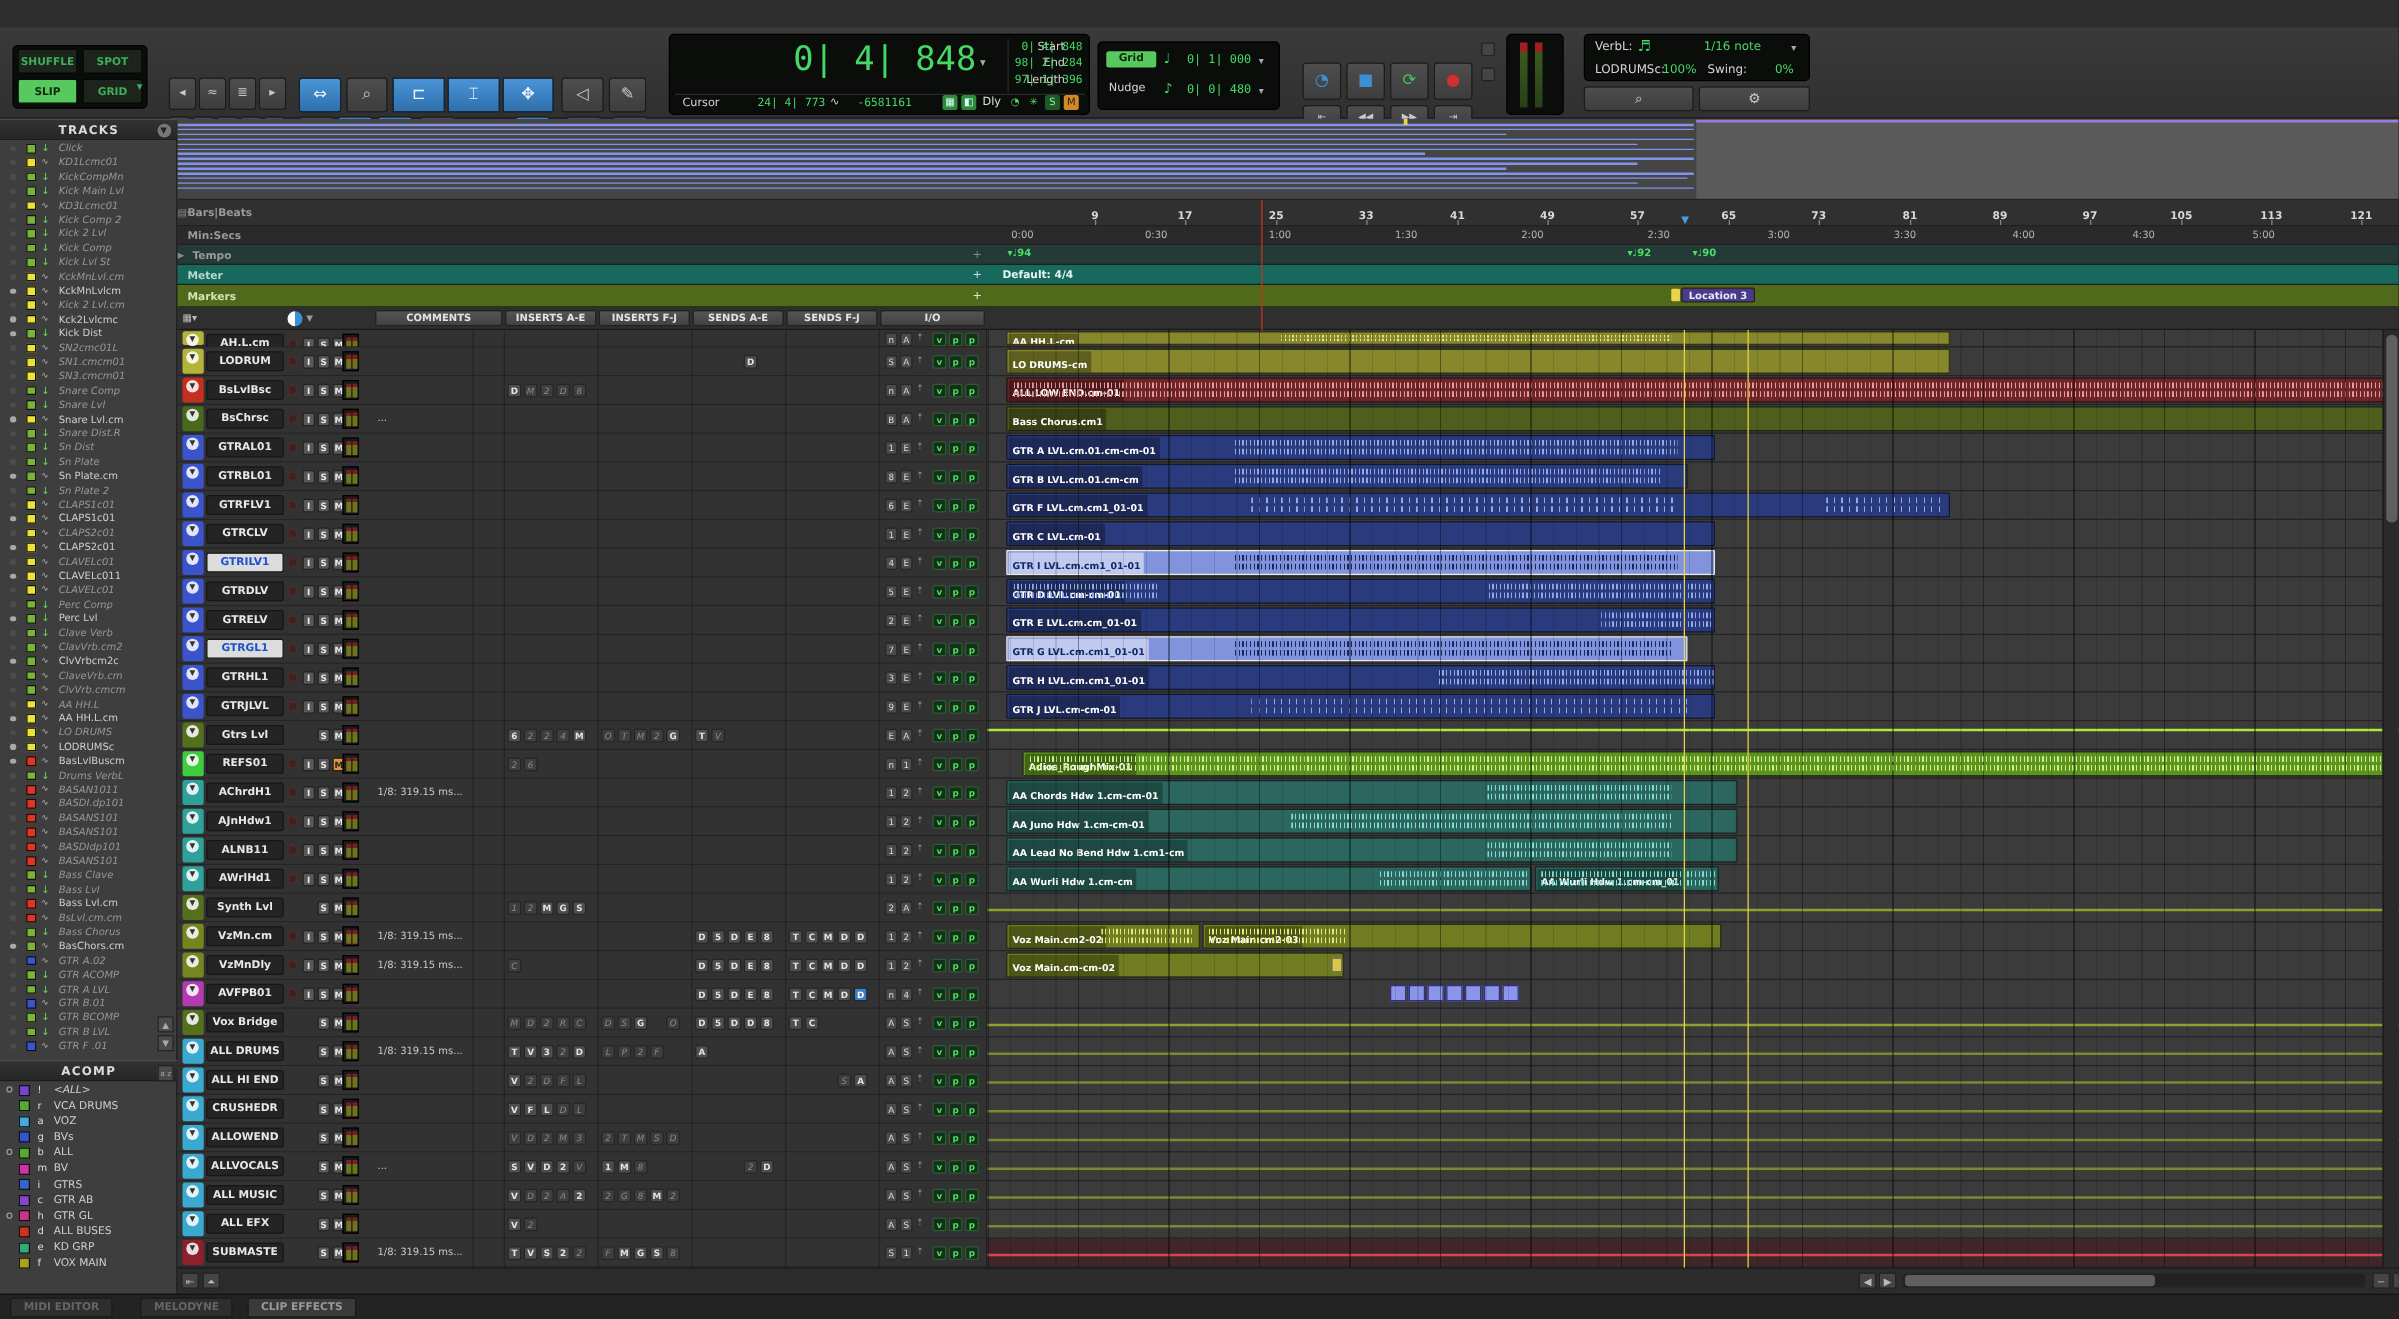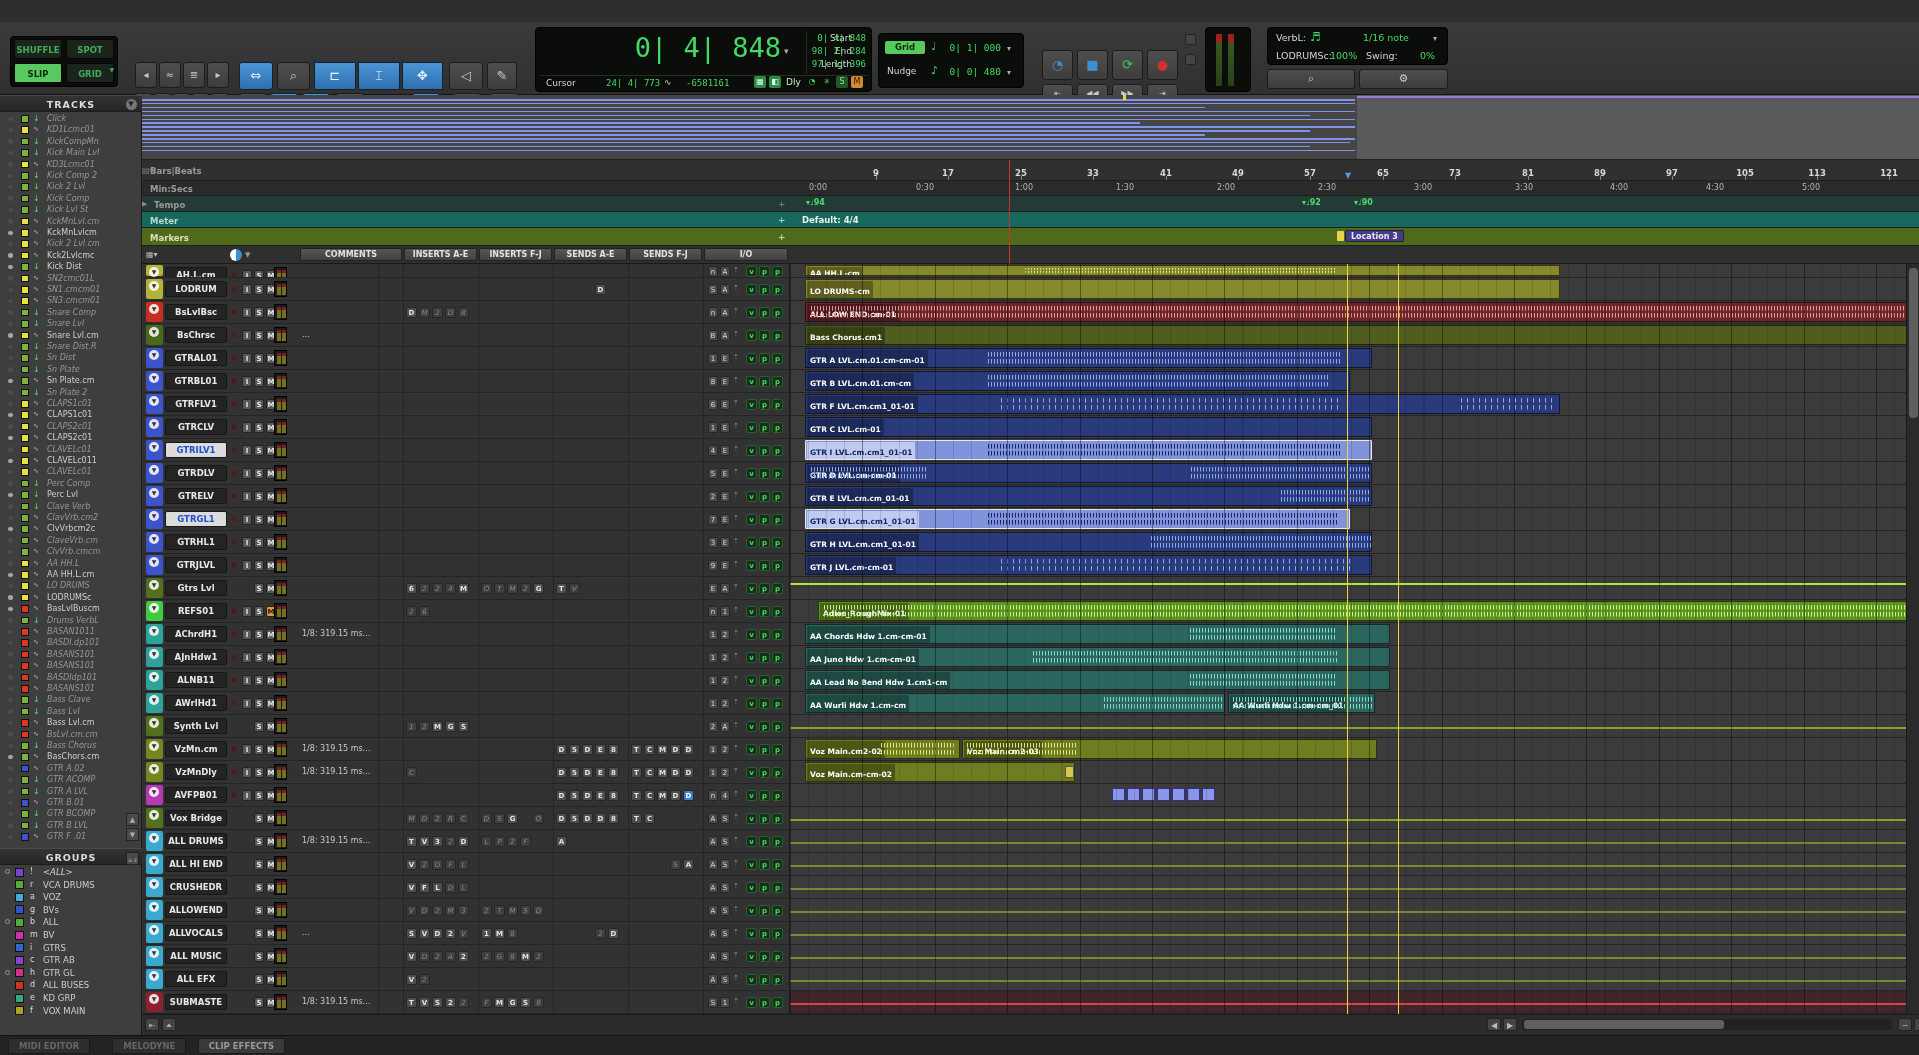--- a/index.html
+++ b/index.html
@@ -598,21 +598,21 @@
         </div>
         <div class="trk-item" style="top: 718.2px;">
           <span class="trk-dot" style="background: rgb(76, 76, 76);"></span>
           <span class="trk-sq" style="background: rgb(59, 83, 203);"></span>
           <span class="trk-ico">∿</span>
           <span class="trk-name it">GTR F .01</span>
         </div>
       </div>
     <div class="side-scroll-btn" style="top:718px;">▲</div>
     <div class="side-scroll-btn" style="top:733px;">▼</div>
-    <div class="side-head" style="top:753px;"><span>GROUPS</span><span class="dd">▼</span></div>
+    <div class="side-head" style="top:753px;"><span>ACOMP</span><span class="dd">▼</span></div>
     <div id="grouplist" class="abs" style="left:0;top:771px;width:142px;height:152px;overflow:hidden;">
         <div class="grp-item" style="top: 0px;">
           <span class="grp-circ"></span>
           <span class="grp-sq" style="background: rgb(119, 68, 204);"></span>
           <span class="grp-id">!</span>
           <span class="grp-name" style="font-style: italic;">&lt;ALL&gt;</span>
         </div>
         <div class="grp-item" style="top: 12.6px;">
           <span class="grp-sq" style="background: rgb(85, 170, 51);"></span>
           <span class="grp-id">r</span>

